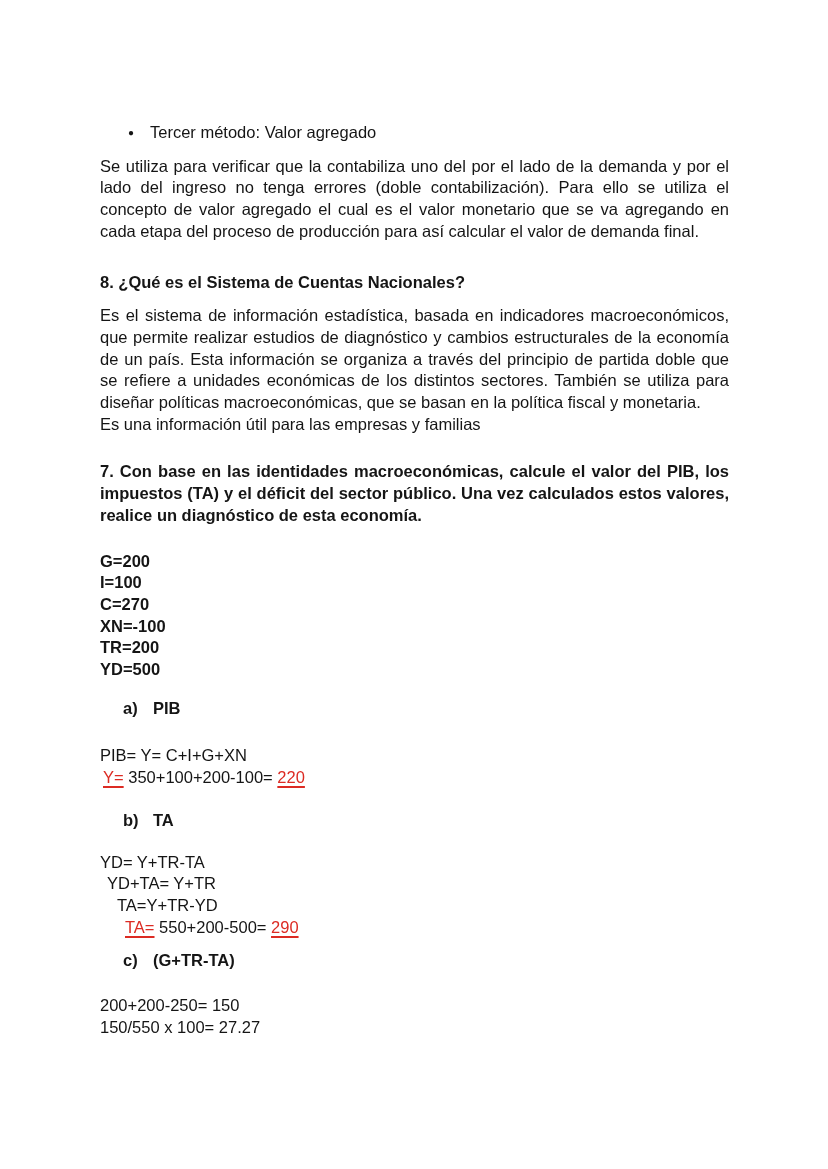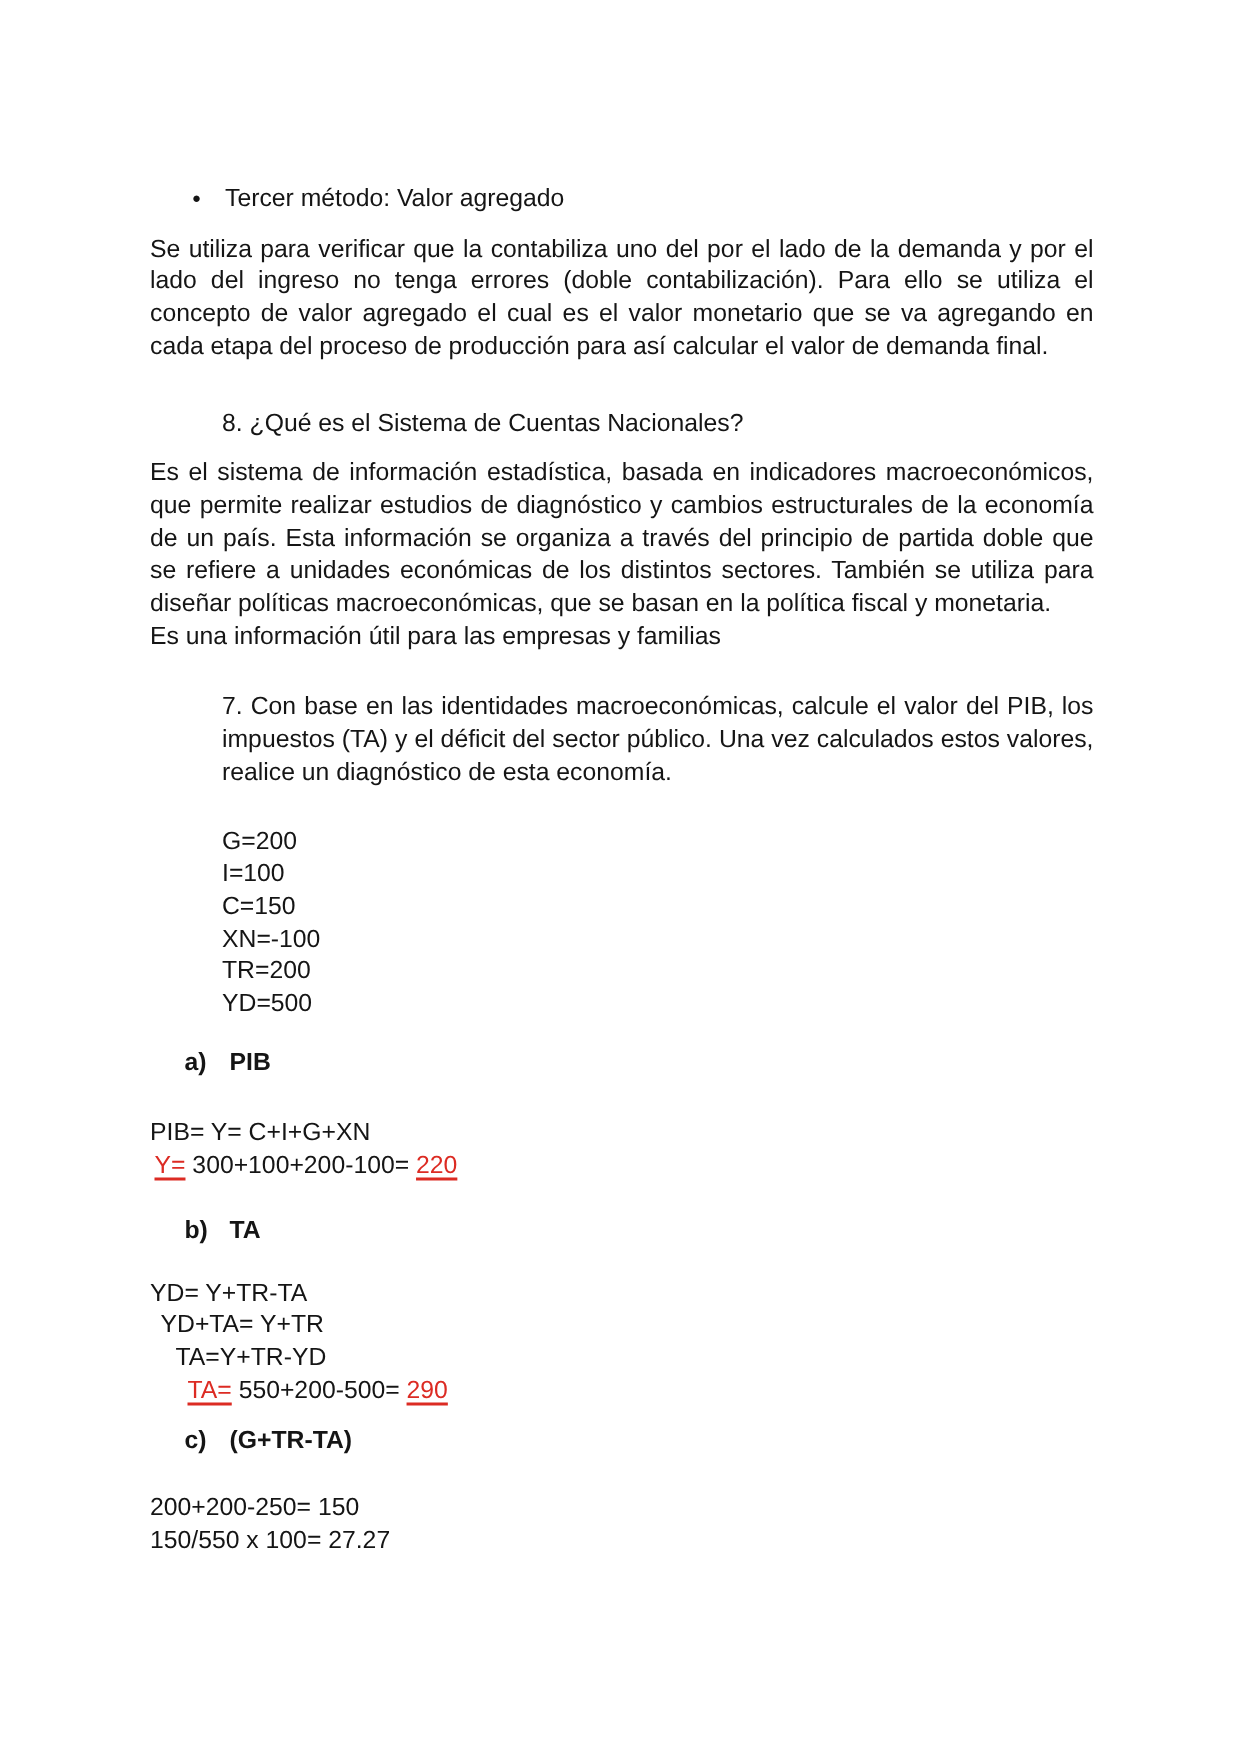--- a/index.html
+++ b/index.html
@@ -14,21 +14,21 @@
     box-sizing:border-box;
     padding:122px 99px 0 100px;
     font-family:"Liberation Sans",sans-serif;
     font-size:16.5px;
     line-height:21.7px;
     color:var(--text);
     overflow:hidden;
   }
   p,.line{margin:0;white-space:pre-wrap;}
   .justify{text-align:justify;}
-  .bold{font-weight:400;margin-left:48px;}
+  .bold{font-weight:700;}
   .bullet-row{display:flex;margin-left:28px;}
   .bullet-marker{width:22px;flex:none;font-size:10px;line-height:21.7px;}
   .part-head{display:flex;margin-left:23px;font-weight:700;}
   .part-marker{width:30px;flex:none;}
   .red{
     color:var(--accent-red);
     text-decoration:underline;
     text-decoration-color:var(--accent-red);
     text-decoration-thickness:1.5px;
     text-underline-offset:3px;
@@ -54,34 +54,34 @@
   <p class="bold mt29">8. ¿Qué es el Sistema de Cuentas Nacionales?</p>
 
   <p class="justify mt22">Es el sistema de información estadística, basada en indicadores macroeconómicos, que permite realizar estudios de diagnóstico y cambios estructurales de la economía de un país. Esta información se organiza a través del principio de partida doble que se refiere a unidades económicas de los distintos sectores. También se utiliza para diseñar políticas macroeconómicas, que se basan en la política fiscal y monetaria.</p>
   <p>Es una información útil para las empresas y familias</p>
 
   <p class="bold justify mt26">7. Con base en las identidades macroeconómicas, calcule el valor del PIB, los impuestos (TA) y el déficit del sector público. Una vez calculados estos valores, realice un diagnóstico de esta economía.</p>
 
   <div class="mt24">
     <div class="line bold">G=200</div>
     <div class="line bold">I=100</div>
-    <div class="line bold">C=150</div>
+    <div class="line bold">C=270</div>
     <div class="line bold">XN=-100</div>
     <div class="line bold">TR=200</div>
     <div class="line bold">YD=500</div>
   </div>
 
   <div class="part-head mt17">
     <span class="part-marker">a)</span>
     <span>PIB</span>
   </div>
 
   <div class="mt26">
     <div class="line">PIB= Y= C+I+G+XN</div>
-    <div class="line ind-3"><span class="red">Y=</span><span> 300+100+200-100= </span><span class="red">220</span></div>
+    <div class="line ind-3"><span class="red">Y=</span><span> 350+100+200-100= </span><span class="red">220</span></div>
   </div>
 
   <div class="part-head mt21">
     <span class="part-marker">b)</span>
     <span>TA</span>
   </div>
 
   <div class="mt20">
     <div class="line">YD= Y+TR-TA</div>
     <div class="line ind-7">YD+TA= Y+TR</div>

